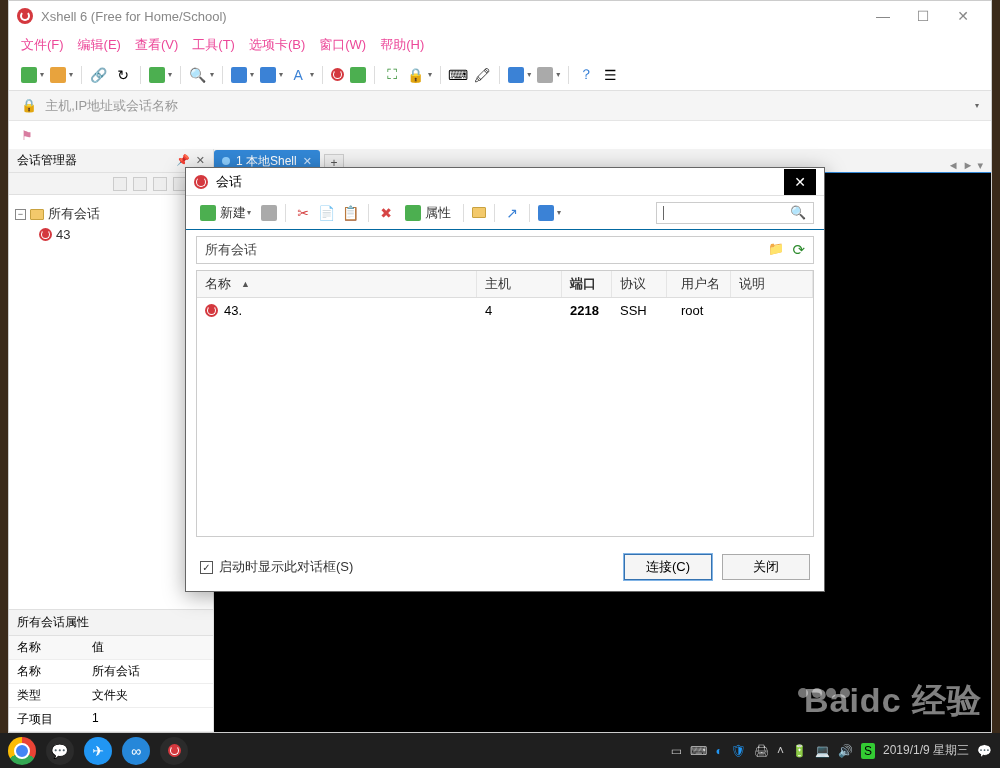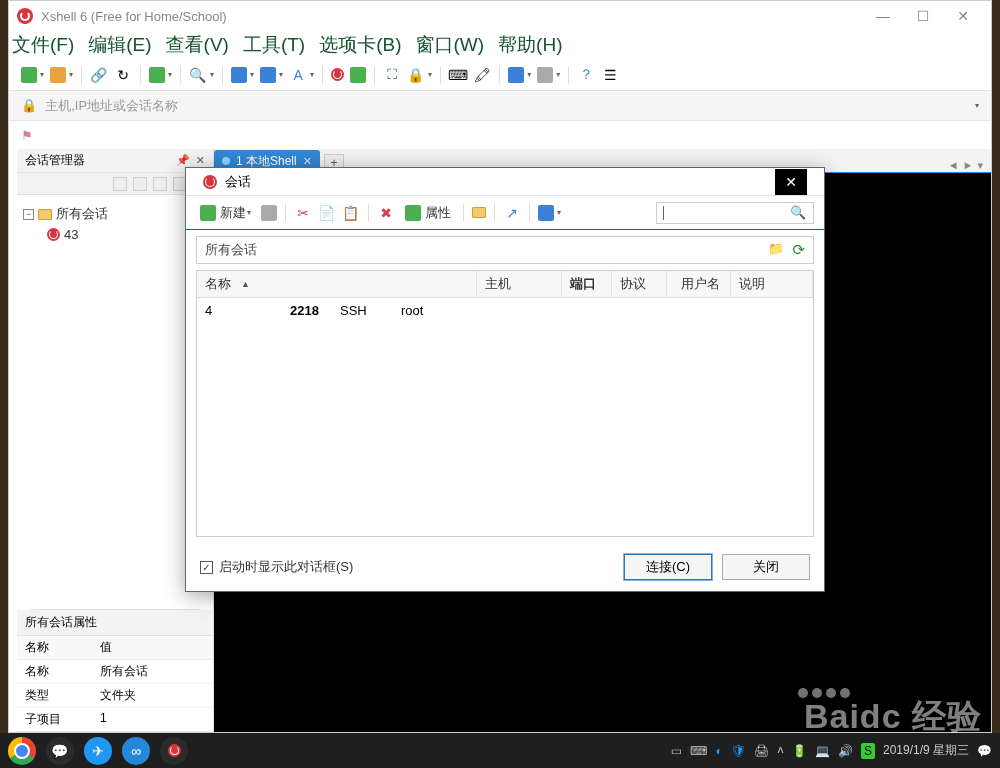--- a/index.html
+++ b/index.html
@@ -5,69 +5,69 @@
 * { box-sizing: border-box; margin: 0; padding: 0; font-family: "Microsoft YaHei", "Segoe UI", sans-serif; }
 body { width: 1000px; height: 768px; overflow: hidden; background: #3a2a1a; position: relative; }
 
 .window { position: absolute; top: 0; left: 8px; right: 8px; bottom: 35px; background: #fff; border: 1px solid #ccc; display: flex; flex-direction: column; }
 .titlebar { height: 30px; display: flex; align-items: center; padding: 0 8px; color: #888; font-size: 13px; }
 .titlebar .icon { width: 16px; height: 16px; background: #d4383e; border-radius: 50%; margin-right: 8px; position: relative; }
 .titlebar .icon::after { content: ""; position: absolute; inset: 3px; border: 2px solid #fff; border-top-color: transparent; border-radius: 50%; }
 .titlebar-spacer { flex: 1; }
 .winbtn { width: 40px; height: 30px; display: flex; align-items: center; justify-content: center; color: #888; font-size: 14px; }
 
-.menubar { height: 28px; display: flex; align-items: center; padding: 0 3px; gap: 14px; font-size: 19px; color: #14532d; }
+.menubar { height: 28px; display: flex; align-items: center; padding: 0 12px; gap: 14px; font-size: 13px; color: #ec4899; }
 .menubar span { cursor: default; }
 
 .toolbar { height: 32px; display: flex; align-items: center; padding: 0 12px; gap: 6px; border-bottom: 1px solid #e0e0e0; }
 .tbicon { width: 18px; height: 18px; display: flex; align-items: center; justify-content: center; font-size: 14px; }
 .sep { width: 1px; height: 18px; background: #ddd; margin: 0 2px; }
 
 .addressbar { height: 30px; display: flex; align-items: center; padding: 0 12px; gap: 8px; background: #f5f5f5; border-bottom: 1px solid #e5e5e5; color: #999; font-size: 13px; }
 .hint { height: 28px; display: flex; align-items: center; padding: 0 12px; gap: 8px; color: #aaa; font-size: 13px; }
 
 .body { flex: 1; display: flex; background: #fff; min-height: 0; }
 
-.sidebar { width: 205px; display: flex; flex-direction: column; border-right: 1px solid #e0e0e0; padding-left: 8px; }
+.sidebar { width: 205px; display: flex; flex-direction: column; border-right: 1px solid #e0e0e0; }
 .side-head { height: 24px; display: flex; align-items: center; padding: 0 8px; font-size: 12px; background: #f3f3f3; border-bottom: 1px solid #e0e0e0; justify-content: space-between; }
 .side-head-controls { display: flex; gap: 6px; font-size: 11px; color: #666; }
 .side-ribbon { height: 22px; background: #f3f3f3; border-bottom: 1px solid #e0e0e0; display: flex; align-items: center; justify-content: flex-end; padding: 0 6px; gap: 6px; }
 .side-ribbon .mini { width: 14px; height: 14px; background: #eee; border: 1px solid #ccc; }
 .tree { flex: 1; padding: 8px 6px; font-size: 13px; color: #333; }
 .tree-row { display: flex; align-items: center; gap: 4px; padding: 2px 0; }
 .tree-indent { padding-left: 24px; }
 .boxminus { width: 11px; height: 11px; border: 1px solid #888; display: flex; align-items: center; justify-content: center; font-size: 9px; line-height: 1; color: #555; }
 .folder-ic { width: 14px; height: 11px; background: #f3c96b; border: 1px solid #c9a23f; border-radius: 1px; }
 .swirl-ic { width: 13px; height: 13px; border-radius: 50%; background: #d4383e; position: relative; }
 .swirl-ic::after { content: ""; position: absolute; inset: 2px; border: 1.5px solid #fff; border-top-color: transparent; border-radius: 50%; }
 
-.props { border-top: 1px solid #e0e0e0; font-size: 12px; border-radius: 18px; }
+.props { border-top: 1px solid #e0e0e0; font-size: 12px; }
 .props-head { background: #f3f3f3; padding: 4px 8px; border-bottom: 1px solid #e0e0e0; }
 .props-grid { display: grid; grid-template-columns: 75px 1fr; }
 .props-grid > div { padding: 3px 8px; border-bottom: 1px solid #eee; }
 .props-grid .h { background: #f8f8f8; font-weight: 500; }
 
 .main { flex: 1; display: flex; flex-direction: column; background: #000; min-width: 0; }
 .tabs { height: 24px; background: #f3f3f3; display: flex; align-items: flex-end; border-bottom: 1px solid #3287d6; }
 .tab { height: 22px; background: #3287d6; color: #fff; font-size: 12px; display: flex; align-items: center; gap: 6px; padding: 0 8px; border-radius: 3px 3px 0 0; }
 .tab .dot { width: 8px; height: 8px; border-radius: 50%; background: #8fd0ff; }
 .tab .x { font-size: 11px; color: #cfe6ff; }
 .tab-plus { width: 20px; height: 18px; margin-left: 4px; background: #eee; border: 1px solid #ccc; display: flex; align-items: center; justify-content: center; font-size: 12px; color: #555; }
 .tabs-spacer { flex: 1; }
 .tabs-nav { display: flex; gap: 4px; padding-right: 8px; color: #888; font-size: 11px; }
 .terminal { flex: 1; background: #000; }
 
-.watermark { position: absolute; right: 18px; bottom: 28px; color: rgba(255,255,255,0.5); font-size: 20px; text-align: right; font-family: sans-serif; letter-spacing: 1px; }
+.watermark { position: absolute; right: 18px; bottom: 44px; color: rgba(255,255,255,0.5); font-size: 20px; text-align: right; font-family: sans-serif; letter-spacing: 1px; }
 .watermark .big { font-size: 34px; font-weight: 600; }
 .paw { position: absolute; right: 150px; bottom: 70px; display: flex; gap: 4px; }
 .paw span { width: 10px; height: 10px; background: rgba(255,255,255,0.45); border-radius: 50%; }
 
 
 .dialog { position: absolute; top: 167px; left: 185px; width: 640px; height: 425px; background: #fff; border: 1px solid #666; box-shadow: 0 4px 20px rgba(0,0,0,0.35); display: flex; flex-direction: column; }
-.dlg-title { height: 28px; background: #fff; display: flex; align-items: center; padding: 0 17px; gap: 8px; font-size: 13px; border-bottom: 1px solid #e0e0e0; }
+.dlg-title { height: 28px; background: #fff; display: flex; align-items: center; padding: 0 8px; gap: 8px; font-size: 13px; border-bottom: 1px solid #e0e0e0; }
 .dlg-title .swirl-ic { width: 14px; height: 14px; }
 .dlg-close { margin-left: auto; width: 32px; height: 26px; background: #000; color: #fff; display: flex; align-items: center; justify-content: center; font-size: 14px; }
 
 .dlg-toolbar { height: 34px; display: flex; align-items: center; padding: 0 10px; gap: 6px; border-bottom: 1px solid #0369a1; }
 .dtb { display: flex; align-items: center; gap: 4px; font-size: 13px; color: #333; padding: 2px 4px; }
 .dlg-search { margin-left: auto; width: 158px; height: 22px; border: 1px solid #ccc; display: flex; align-items: center; padding: 0 6px; color: #aaa; font-size: 13px; }
 .dlg-search .mag { margin-left: auto; }
 
 .dlg-path { height: 28px; margin: 6px 10px 0 10px; border: 1px solid #ccc; display: flex; align-items: center; padding: 0 8px; font-size: 13px; color: #444; }
 .dlg-path-icons { margin-left: auto; display: flex; gap: 8px; color: #888; }
@@ -296,20 +296,24 @@
           <span>名称</span>
           <span class="sort-arrow">▲</span>
         </div>
       <div class="col-host">主机</div>
       <div class="col-port">端口</div>
       <div class="col-proto">协议</div>
       <div class="col-user">用户名</div>
       <div class="col-desc">说明</div>
     </div>
     <div class="dlg-tr">
+      <div class="col-name">
+          <span class="swirl-ic"></span>
+          <span>43.</span>
+        </div>
       <div class="col-host">4</div>
       <div class="col-port">2218</div>
       <div class="col-proto">SSH</div>
       <div class="col-user">root</div>
       <div class="col-desc"></div>
     </div>
   </div>
 
   <div class="dlg-footer">
     <label class="chk">

